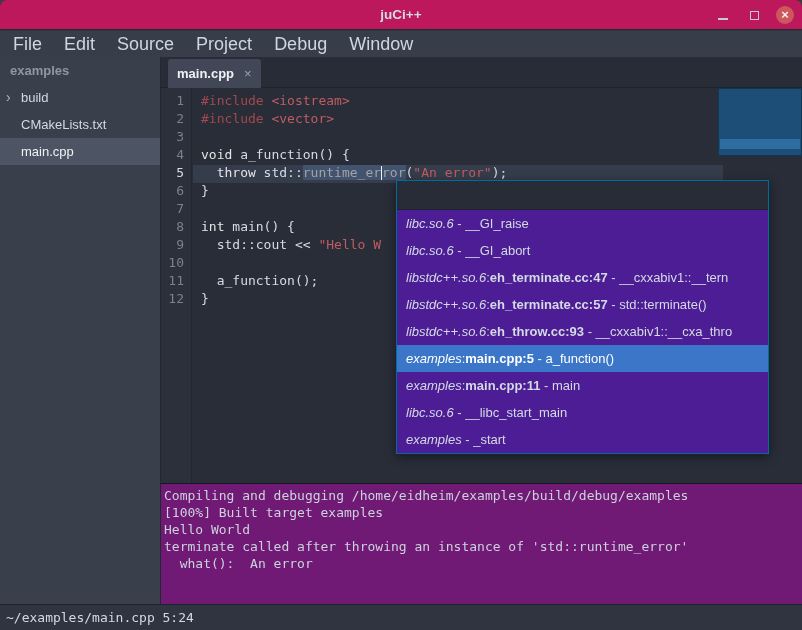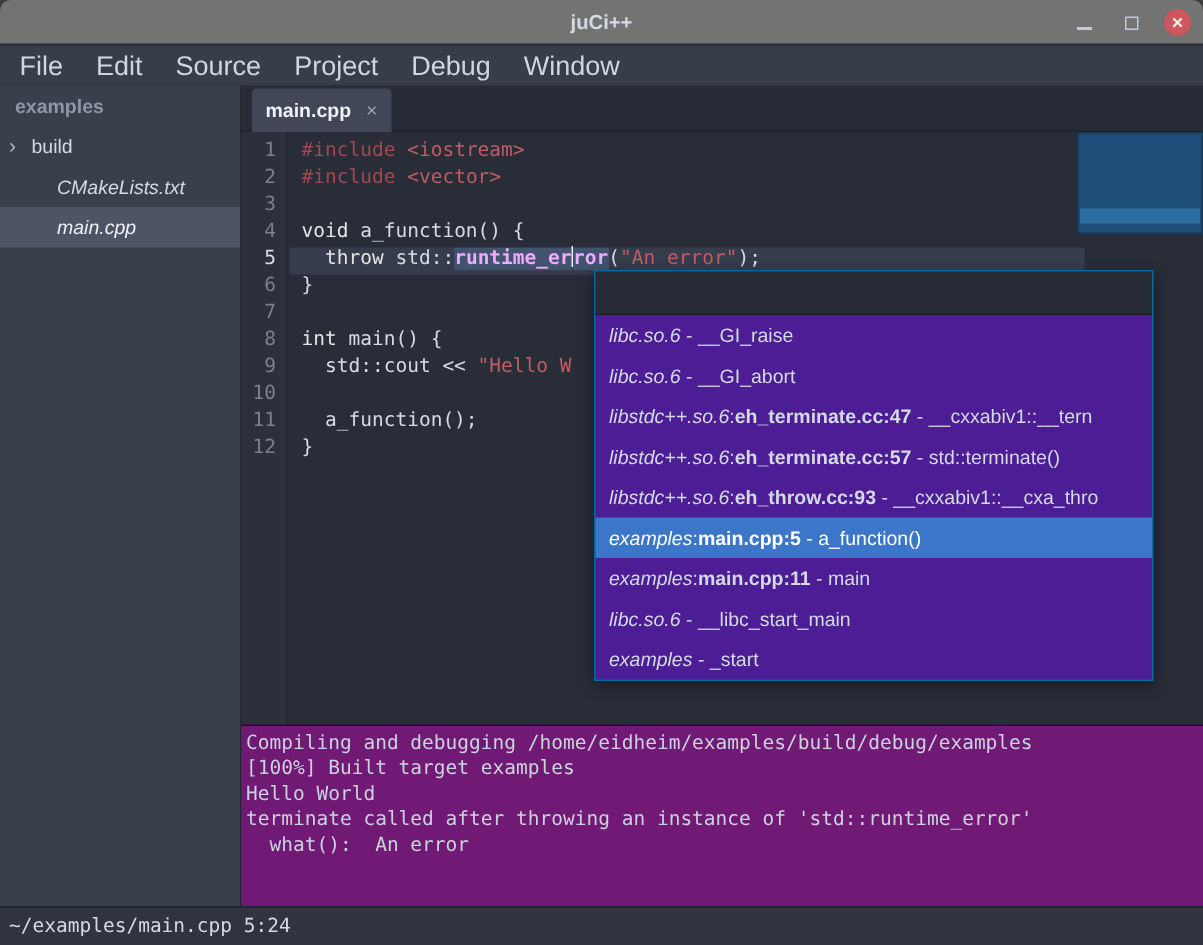--- a/index.html
+++ b/index.html
@@ -2,21 +2,21 @@
 <html><head>
 <meta charset="utf-8">
 <style>
   * { margin:0; padding:0; box-sizing:border-box; }
   html,body { background:#3c3c3c; }
   .window { position:relative; width:802px; height:630px; overflow:hidden;
             background:#2f343f; border-radius:7px 7px 0 0;
             font-family:"Liberation Sans", sans-serif; }
 
   
-  .titlebar { position:absolute; top:0; left:0; right:0; height:30px; background:#737373;
+  .titlebar { position:absolute; top:0; left:0; right:0; height:30px; background:#be185d;
               border-bottom:1px solid #252a33; display:flex; align-items:center; justify-content:center; }
   .title { color:#d3dae3; font-size:13.5px; font-weight:700; }
   .win-controls { position:absolute; right:8px; top:0; height:30px; display:flex; align-items:center; gap:13px; }
   .wc { width:18px; height:18px; display:flex; align-items:center; justify-content:center; cursor:default; }
   .min-glyph { width:10px; height:2px; background:#c4cbd7; margin-top:7px; }
   .max-glyph { width:9px; height:9px; border:1.5px solid #c4cbd7; }
   .wc.close { border-radius:50%; background:#cc575d; }
   .close-glyph { color:#f6eded; font-size:13px; line-height:16px; font-weight:700; }
 
   
@@ -24,21 +24,21 @@
              display:flex; align-items:center; padding-left:2px; }
   .menu-item { color:#cfd6e2; font-size:18px; padding:0 11px; line-height:26px; }
 
   
   .sidebar { position:absolute; top:57px; left:0; width:161px; bottom:26px;
              background:#3a3f4c; border-right:1px solid #232732; }
   .tree-header { color:#8f97a5; font-weight:700; font-size:13px; height:27px; line-height:27px; padding-left:10px; }
   .tree-item { height:27px; line-height:27px; color:#d3dae3; font-size:13px;
                display:flex; align-items:center; padding-left:6px; white-space:nowrap; }
   .chev { color:#aeb6c2; width:15px; font-size:14px; }
-  .tree-item.indent { padding-left:38px;font-style:italic; }
+  .tree-item.indent { padding-left:21px; }
   .tree-item.selected { background:#4d5464; color:#eef1f5; }
 
   
   .tabstrip { position:absolute; top:57px; left:161px; right:0; height:31px; background:#282c36;
               border-bottom:1px solid #1e222a; }
   .tab { position:absolute; left:7px; top:2px; height:29px; background:#414757;
          display:flex; align-items:center; padding:0 9px; border-radius:3px 3px 0 0; }
   .tab-label { color:#eff2f7; font-size:13px; font-weight:700; }
   .tab-close { color:#9aa2b0; font-size:13px; margin-left:10px; }
 
@@ -50,21 +50,21 @@
           font:13px "DejaVu Sans Mono", monospace; }
   .gnum.cur { color:#d6dce5; }
   .code-area { position:absolute; left:32px; top:0; right:0; bottom:0; padding-top:5px; }
   .cline { height:18px; line-height:18px; white-space:pre; font:13px "DejaVu Sans Mono", monospace;
            color:#d5dbe5; padding-left:8px; }
   .cline.current { background:#353c4b; width:530px; }
   .seg-keyword { color:#e5e5e5; }
   .seg-preproc { color:#a1494e; }
   .seg-string  { color:#c05c64; }
   .seg-plain   { color:#d5dbe5; }
-  .seg-symbol  { color:#f0abfc; font-weight:700; background:rgba(96,145,205,0.28); }
+  .seg-symbol  { color:#a3a3a3; font-weight:400; background:rgba(96,145,205,0.28); }
   .seg-cursor  { display:inline-block; width:0; height:14px; border-left:1.5px solid #eef2f8;
                  vertical-align:middle; position:relative; top:-1px; }
 
   
   .doc-tooltip { position:absolute; top:0; right:0; width:84px; height:68px;
                  background:#1c4e77; border:1px solid #123754; }
   .doc-tooltip-strip { position:absolute; left:1px; right:1px; bottom:6px; height:10px; background:#2e6da0; }
 
   
   .frame-popup { position:absolute; left:235px; top:92px; width:373px; background:#4c1d95;

